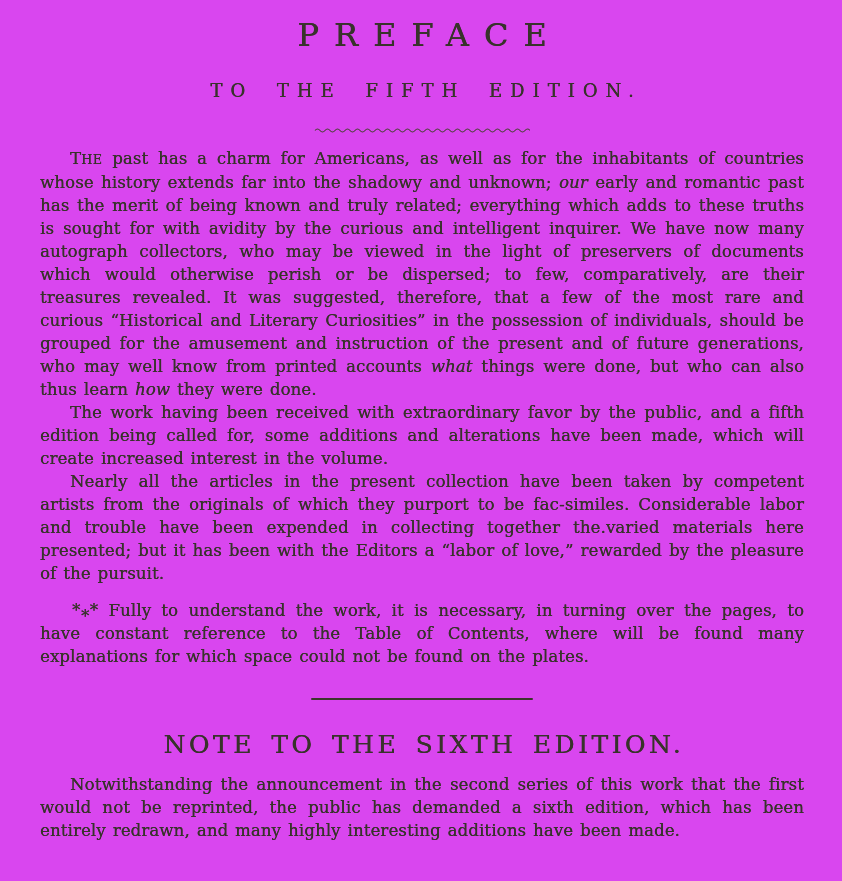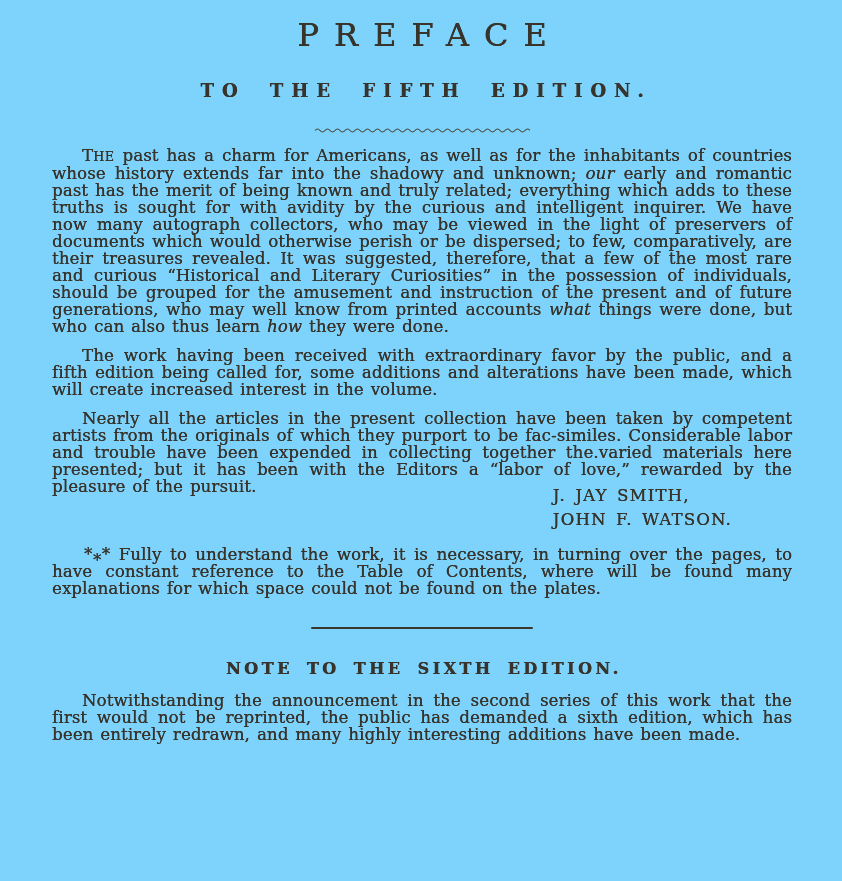--- a/index.html
+++ b/index.html
@@ -6,40 +6,40 @@
     margin: 0;
     padding: 0;
     background: #fbf6e5;
   }
   .page {
     position: relative;
     width: 842px;
     height: 881px;
     box-sizing: border-box;
     padding: 14px 38px 0 40px;
-    background: #7dd3fc;
+    background: #d946ef;
     color: #38332b;
     font-family: "DejaVu Serif", "Liberation Serif", serif;
     overflow: hidden;
   }
   
   .title {
     margin: 2px 0 0 0;
     text-align: center;
     font-size: 32px;
     font-weight: normal;
     letter-spacing: 15px;
     text-indent: 15px;
     text-shadow: 0.4px 0 0 currentColor;
   }
   .subtitle {
     margin: 26px 0 0 0;
     text-align: center;
     font-size: 18px;
-    font-weight: bold;
+    font-weight: normal;
     letter-spacing: 8px;
     text-indent: 8px;
     word-spacing: 10px;
     text-shadow: 0.35px 0 0 currentColor;
   }
   .series {
     margin: 24px 0 0 0;
     text-align: center;
     font-size: 15px;
     font-weight: normal;
@@ -49,24 +49,24 @@
     text-shadow: 0.3px 0 0 currentColor;
   }
   .wavy {
     margin: 18px auto 0 auto;
     width: 216px;
     height: 8px;
     text-align: center;
   }
   
   .body {
-    margin: 12px;
+    margin: 0;
     text-align: justify;
     font-size: 16.5px;
-    line-height: 17px;
+    line-height: 23px;
     letter-spacing: 0.15px;
     word-spacing: 1.5px;
     text-indent: 30px;
     text-shadow: 0.25px 0 0 currentColor;
   }
   .first-para { margin-top: 20px; }
   .seg-i  { font-style: italic; }
   .seg-sc { font-size: 0.76em; letter-spacing: 0.6px; }
   .seg-low { position: relative; top: 0.34em; margin: 0 0.5px; }
   
@@ -84,22 +84,22 @@
   .rule {
     margin: 30px auto 0 auto;
     width: 222px;
     height: 0;
     border-top: 2px solid #3b362c;
     border-radius: 1px;
   }
   .section-heading {
     margin: 30px 0 12px 0;
     text-align: center;
-    font-size: 16px;
-    font-weight: bold;
+    font-size: 25px;
+    font-weight: normal;
     letter-spacing: 3.5px;
     text-indent: 3.5px;
     word-spacing: 5px;
     text-shadow: 0.45px 0 0 currentColor;
   }
   .section-para { margin-top: 14px; }
 </style>
 </head>
 <body>
 
@@ -115,24 +115,20 @@
       <path d="M1 4.5 q2.5 -3 5 0 t5 0 t5 0 t5 0 t5 0 t5 0 t5 0 t5 0 t5 0 t5 0 t5 0 t5 0 t5 0 t5 0 t5 0 t5 0 t5 0 t5 0 t5 0 t5 0 t5 0 t5 0 t5 0 t5 0 t5 0 t5 0 t5 0 t5 0 t5 0 t5 0 t5 0 t5 0 t5 0 t5 0 t5 0 t5 0 t5 0 t5 0 t5 0 t5 0 t5 0 t5 0 t5 0" fill="none" stroke="#4a4336" stroke-width="1.1"></path>
     </svg>
   </div>
 
   <p class="body first-para"><span>T</span><span class="seg-sc">HE</span><span> past has a charm for Americans, as well as for the inhabitants of countries whose history extends far into the shadowy and unknown; </span><span class="seg-i">our</span><span> early and romantic past has the merit of being known and truly related; everything which adds to these truths is sought for with avidity by the curious and intelligent inquirer.  We have now many autograph collectors, who may be viewed in the light of preservers of documents which would otherwise perish or be dispersed; to few, comparatively, are their treasures revealed.  It was suggested, therefore, that a few of the most rare and curious “Historical and Literary Curiosities” in the possession of individuals, should be grouped for the amusement and instruction of the present and of future generations, who may well know from printed accounts </span><span class="seg-i">what</span><span> things were done, but who can also thus learn </span><span class="seg-i">how</span><span> they were done.</span></p>
 
   <p class="body"><span>The work having been received with extraordinary favor by the public, and a fifth edition being called for, some additions and alterations have been made, which will create increased interest in the volume.</span></p>
 
   <p class="body"><span>Nearly all the articles in the present collection have been taken by competent artists from the originals of which they purport to be fac-similes.  Considerable labor and trouble have been expended in collecting together the.varied materials here presented; but it has been with the Editors a “labor of love,” rewarded by the pleasure of the pursuit.</span></p>
 
-  <div class="signatures">
-    <div>J. JAY SMITH,</div>
-    <div>JOHN F. WATSON.</div>
-  </div>
 
   <p class="body note-para"><span>*</span><span class="seg-low">*</span><span>*</span><span> Fully to understand the work, it is necessary, in turning over the pages, to have constant reference to the Table of Contents, where will be found many explanations for which space could not be found on the plates.</span></p>
 
   <div class="rule"></div>
 
   <h2 class="section-heading">NOTE TO THE SIXTH EDITION.</h2>
 
   <p class="body section-para"><span>Notwithstanding the announcement in the second series of this work that the first would not be reprinted, the public has demanded a sixth edition, which has been entirely redrawn, and many highly interesting additions have been made.</span></p>
 
 </div>

